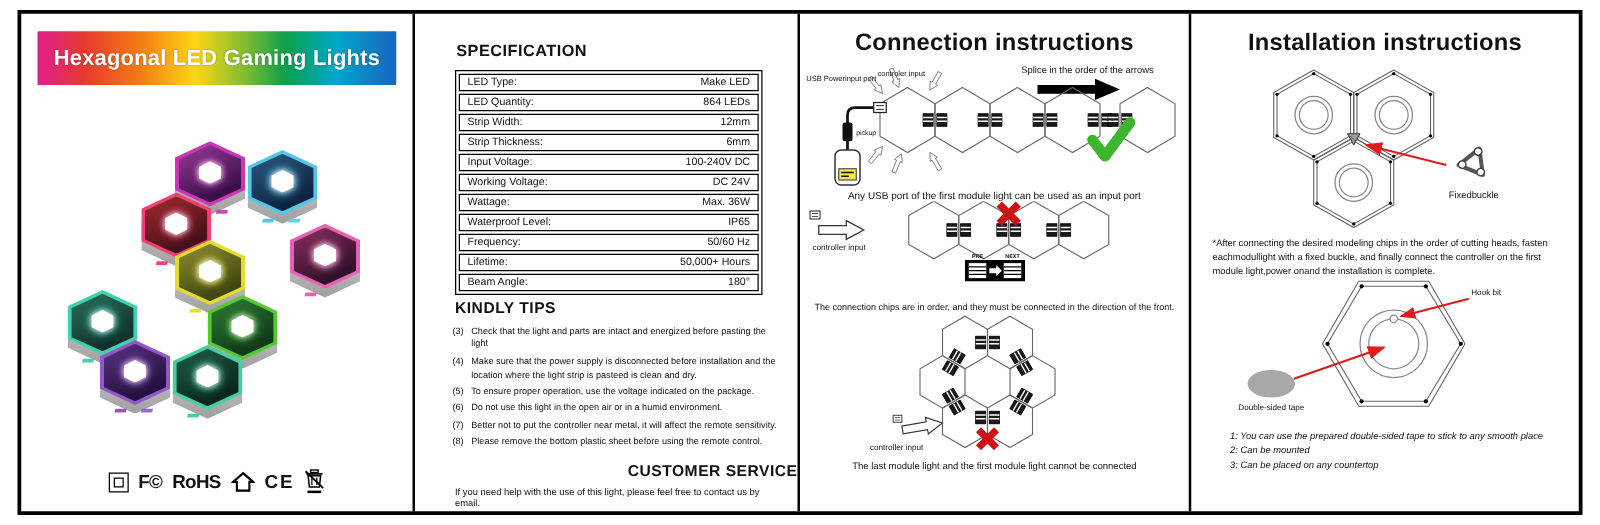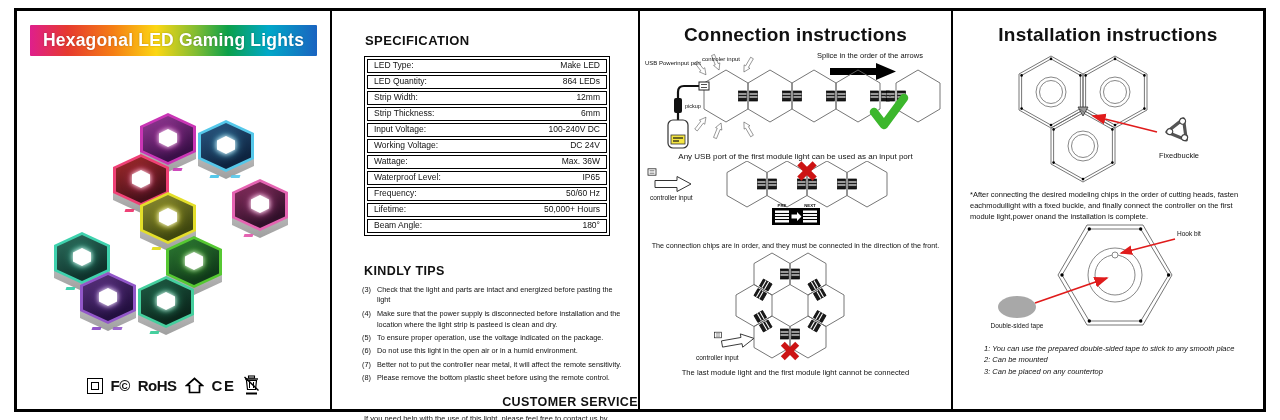--- a/index.html
+++ b/index.html
@@ -3,21 +3,21 @@
 <meta charset="utf-8">
 <style>
   html,body{margin:0;padding:0;background:#fff;}
   body{width:1280px;height:420px;position:relative;font-family:"Liberation Sans",sans-serif;color:#111;}
   .sheet{position:absolute;left:14px;top:8px;width:1252px;height:404px;border:3px solid #000;box-sizing:border-box;display:flex;background:#fff;}
   .panel{position:relative;height:100%;box-sizing:border-box;}
   .p1{width:313px;} .p2{width:308px;} .p3{width:313px;} .p4{flex:1;}
   .panel+.panel{border-left:2px solid #000;}
 
   
-  .banner{margin:14px 13px 0;height:31px;border-radius:1px;display:flex;align-items:center;justify-content:center;}
+  .banner{margin:14px 13px 0;height:43px;border-radius:1px;display:flex;align-items:center;justify-content:center;}
   .banner span{font-size:17.5px;font-weight:bold;color:#fff;letter-spacing:.2px;text-shadow:0 0 2px rgba(0,0,0,.25);}
   .usermanual{margin-top:9px;text-align:center;font-size:30px;font-weight:bold;letter-spacing:.5px;}
   .hexfield{position:absolute;inset:0;}
   .hexled{position:absolute;width:56px;height:60px;--hexclip:polygon(50% 0,100% 25%,100% 75%,50% 100%,0 75%,0 25%);}
   .hexled .base{position:absolute;left:0;top:7px;width:56px;height:52px;clip-path:var(--hexclip);background:linear-gradient(#d9d9d9,#9f9f9f);}
   .hexled .face{position:absolute;left:0;top:0;width:56px;height:52px;clip-path:var(--hexclip);background:var(--edge);}
   .hexled .fill{position:absolute;left:3px;top:3px;width:50px;height:46px;clip-path:var(--hexclip);background:linear-gradient(155deg,var(--fl),var(--fd) 78%);}
   .hexled .glow{position:absolute;left:19px;top:16px;filter:drop-shadow(0 0 2.5px #fff) drop-shadow(0 0 4px var(--edge));}
   .hexled .core{width:18px;height:18px;clip-path:var(--hexclip);background:#fff;}
   .hexled .dash{position:absolute;bottom:2px;left:12px;width:9px;height:3px;background:var(--edge);transform:skewX(-18deg);}
@@ -26,21 +26,21 @@
   .certs .txt{font-weight:bold;font-size:15px;letter-spacing:-0.5px;}
   .certs .ce{font-weight:600;letter-spacing:1.5px;}
   .sq-out{width:14px;height:14px;border:1.7px solid #000;display:flex;align-items:center;justify-content:center;}
   .sq-in{width:6px;height:6px;border:1.5px solid #000;}
 
   
   .p2 .hdr{margin:22px 0 0 33px;font-size:13px;font-weight:bold;letter-spacing:.4px;}
   .spec{margin:8px 28px 0 32px;border:1.5px solid #000;padding:2px;}
   .srow{display:flex;justify-content:space-between;align-items:center;border:1.1px solid #000;margin-top:2px;padding:1.2px 6px;font-size:8.5px;line-height:9.6px;gap:48px;}
   .srow:first-child{margin-top:0;}
-  .tipshdr{margin:28px 0 0 32px;font-size:12.5px;font-weight:bold;letter-spacing:.4px;}
+  .tipshdr{margin:3px 0 0 32px;font-size:12.5px;font-weight:bold;letter-spacing:.4px;}
   .tips{margin:7px 16px 0 30px;}
   .tip{display:flex;font-size:7.3px;line-height:1.48;margin-top:2.6px;}
   .tip .n{width:15px;flex:none;}
   .cshdr{margin:11px 0 0 32px;font-size:12.5px;font-weight:bold;letter-spacing:.4px;text-align:right;}
   .cstext{margin:5px 14px 0 32px;font-size:7.5px;}
 
   
   .ptitle{margin:13px 0 0;font-size:19px;font-weight:bold;text-align:center;letter-spacing:.2px;}
   svg{display:block;}
   svg text{font-family:"Liberation Sans",sans-serif;fill:#111;}

